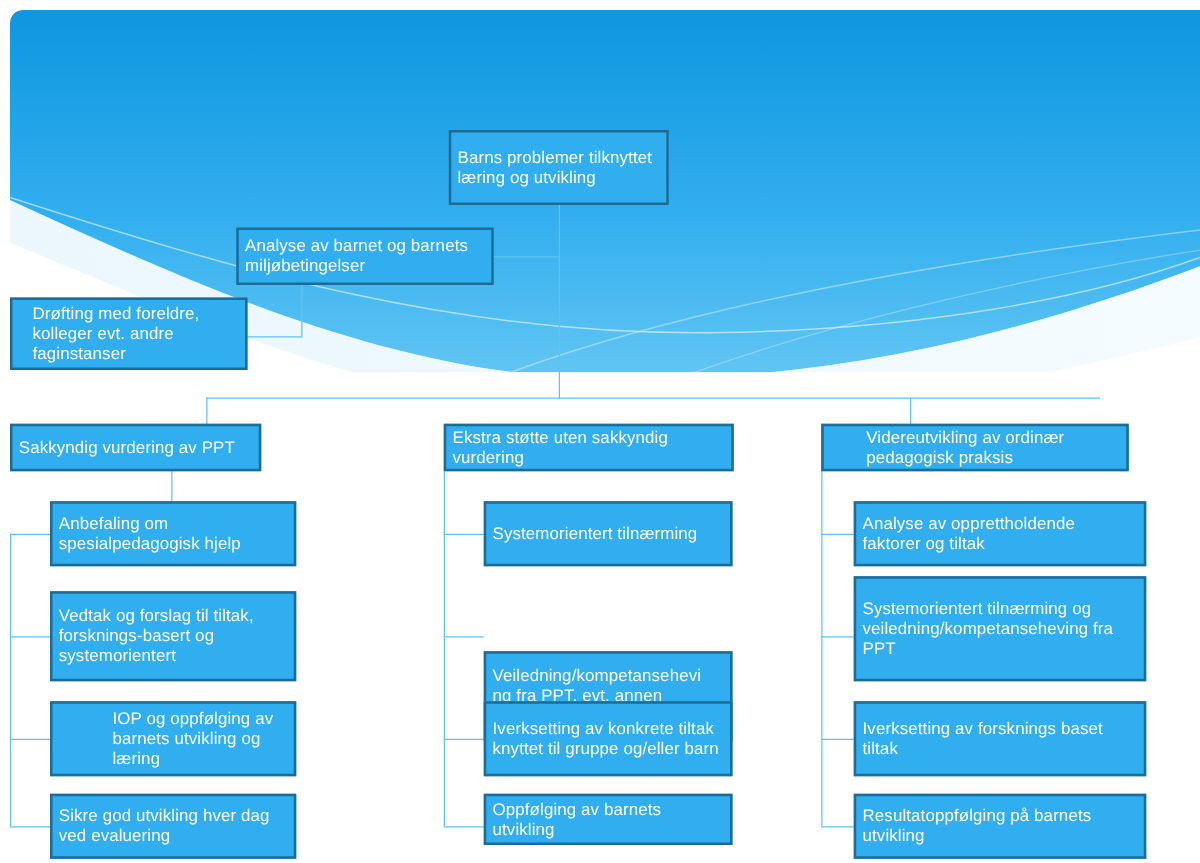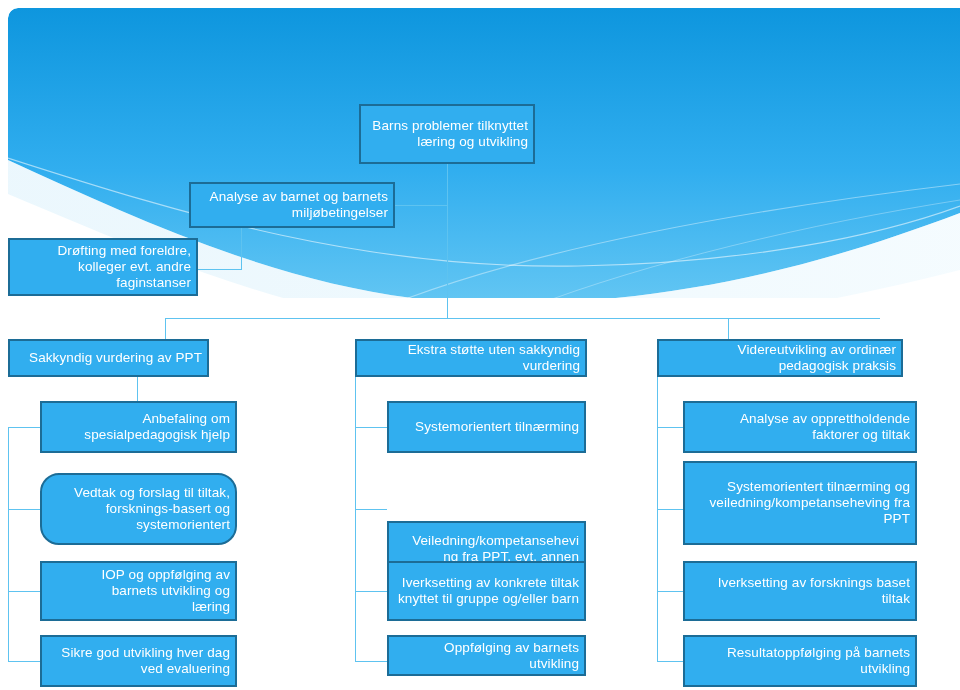--- a/index.html
+++ b/index.html
@@ -36,21 +36,21 @@
   
   .box {
     position: absolute;
     box-sizing: border-box;
     background: #31AEEF;
     border: 2px solid #1C6C96;
     color: #ffffff;
     display: flex;
     align-items: center;
     justify-content: center;
-    text-align: right;
+    text-align: left;
     line-height: 1.18;
     font-size: 13.5px;
     padding: 2px 5px;
     letter-spacing: 0.1px;
   }
   .box span { display: block; width: 100%; }
 
   
   .ln {
     position: absolute;
@@ -143,21 +143,21 @@
   <div class="box" style="left:8px; top:238px; width:190px; height:58px;padding-left:16px;">
     <span>Drøfting med foreldre, kolleger evt. andre faginstanser</span>
   </div>
 
   <div class="box" style="left:8px; top:339px; width:201px; height:38px;">
     <span>Sakkyndig vurdering av PPT</span>
   </div>
   <div class="box" style="left:40px; top:401px; width:197px; height:52px;">
     <span>Anbefaling om spesialpedagogisk hjelp</span>
   </div>
-  <div class="box" style="left:40px; top:473px; width:197px; height:72px;border-radius:19px;">
+  <div class="box" style="left:40px; top:473px; width:197px; height:72px;">
     <span>Vedtak og forslag til tiltak, forsknings-basert og systemorientert</span>
   </div>
   <div class="box" style="left:40px; top:561px; width:197px; height:60px;padding-left:48px;">
     <span>IOP og oppfølging av barnets utvikling og læring</span>
   </div>
   <div class="box" style="left:40px; top:635px; width:197px; height:52px;">
     <span>Sikre god utvikling hver dag ved evaluering</span>
   </div>
 
   <div class="box" style="left:355px; top:339px; width:232px; height:38px;">

